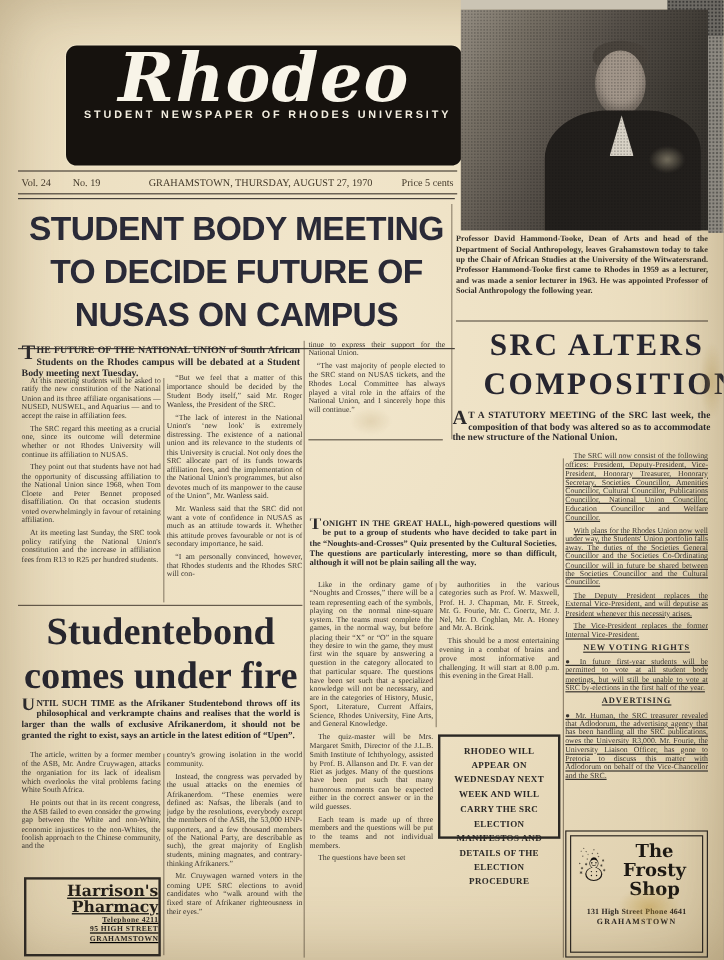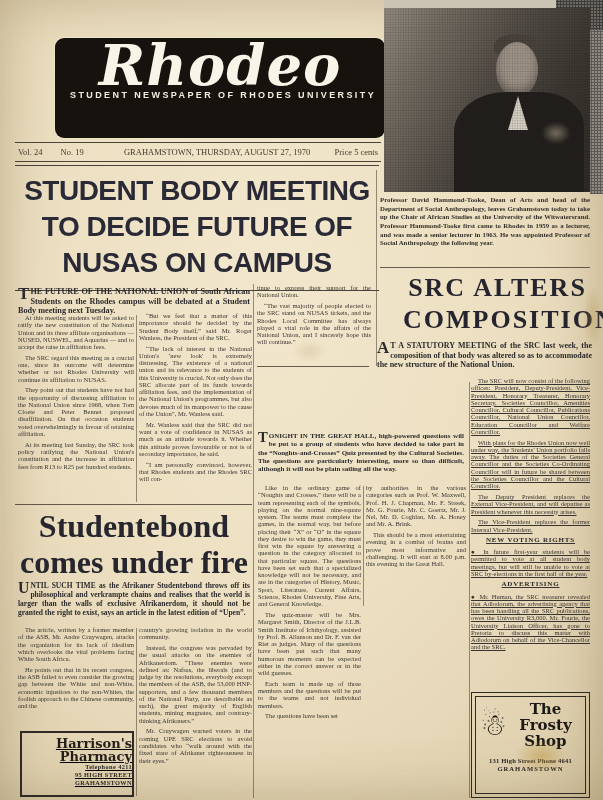--- a/index.html
+++ b/index.html
@@ -214,20 +214,21 @@
     <p>Like in the ordinary game of “Noughts and Crosses,” there will be a team representing each of the symbols, playing on the normal nine-square system. The teams must complete the games, in the normal way, but before placing their “X” or “O” in the square they desire to win the game, they must first win the square by answering a question in the category allocated to that particular square. The questions have been set such that a specialized knowledge will not be necessary, and are in the categories of History, Music, Sport, Literature, Current Affairs, Science, Rhodes University, Fine Arts, and General Knowledge.</p>
     <p>The quiz-master will be Mrs. Margaret Smith, Director of the J.L.B. Smith Institute of Ichthyology, assisted by Prof. B. Allanson and Dr. F. van der Riet as judges. Many of the questions have been put such that many humorous moments can be expected either in the correct answer or in the wild guesses.</p>
     <p>Each team is made up of three members and the questions will be put to the teams and not individual members.</p>
     <p>The questions have been set</p>
   </div>
   <div class="abs bt quiz-c2">
     <p style="text-indent:0;">by authorities in the various categories such as Prof. W. Maxwell, Prof. H. J. Chapman, Mr. F. Streek, Mr. G. Fourie, Mr. C. Goertz, Mr. J. Nel, Mr. D. Coghlan, Mr. A. Honey and Mr. A. Brink.</p>
     <p>This should be a most entertaining evening in a combat of brains and prove most informative and challenging. It will start at 8.00 p.m. this evening in the Great Hall.</p>
   </div>
 
+  <div class="abs notice1">RHODEO WILL APPEAR ON WEDNESDAY NEXT WEEK AND WILL CARRY THE SRC ELECTION MANIFESTOS AND DETAILS OF THE ELECTION PROCEDURE</div>
 
   <div class="abs hrule" style="left:15px;top:504px;width:237px;"></div>
   <div class="abs bond-lead bt lead-par" style="font-size:7.5px;">UNTIL SUCH TIME as the Afrikaner Studentebond throws off its philosophical and verkrampte chains and realises that the world is larger than the walls of exclusive Afrikanerdom, it should not be granted the right to exist, says an article in the latest edition of “Upen”.</div>
   <div class="abs bond-headline">
     <div>Studentebond</div>
     <div>comes under fire</div>
   </div>
   <div class="abs bt bond-c1">
     <p>The article, written by a former member of the ASB, Mr. Andre Cruywagen, attacks the organiation for its lack of idealism which overlooks the vital problems facing White South Africa.</p>
     <p>He points out that in its recent congress, the ASB failed to even consider the growing gap between the White and non-White, economic injustices to the non-Whites, the foolish approach to the Chinese community, and the</p>

